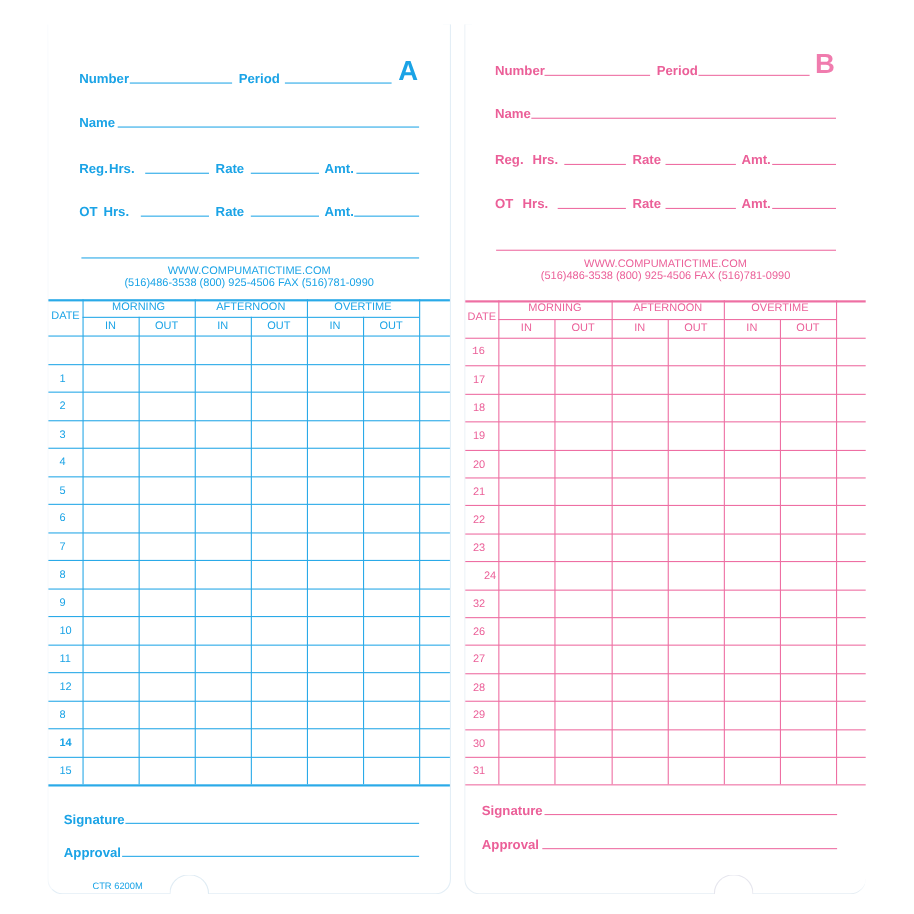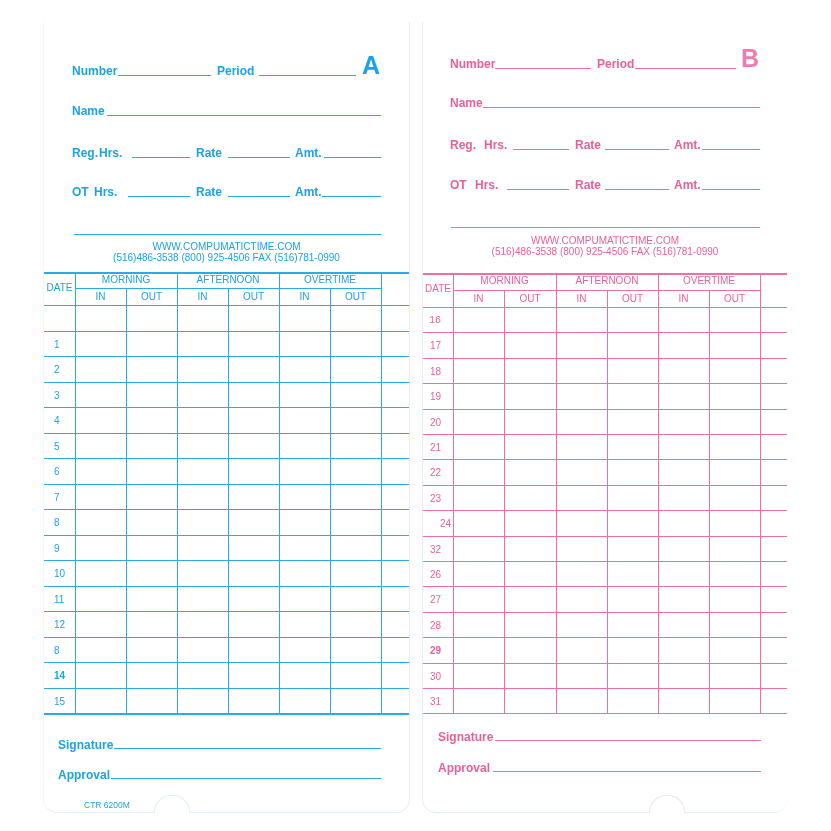--- a/index.html
+++ b/index.html
@@ -414,21 +414,21 @@
       <div class="cell" style="left:287px;width:50px;top:565px;height:24px;"></div>
       <div class="cell" style="left:338px;width:26px;top:565px;height:24px;"></div>
       <div class="day" style="left:7px;top:598px;">28</div>
       <div class="cell" style="left:31px;width:50px;top:591px;height:24px;"></div>
       <div class="cell" style="left:82px;width:51px;top:591px;height:24px;"></div>
       <div class="cell" style="left:134px;width:50px;top:591px;height:24px;"></div>
       <div class="cell" style="left:185px;width:50px;top:591px;height:24px;"></div>
       <div class="cell" style="left:236px;width:50px;top:591px;height:24px;"></div>
       <div class="cell" style="left:287px;width:50px;top:591px;height:24px;"></div>
       <div class="cell" style="left:338px;width:26px;top:591px;height:24px;"></div>
-      <div class="day" style="left:7px;top:623px;font-weight:bold;">29</div>
+      <div class="day" style="left:7px;top:623px;">29</div>
       <div class="cell" style="left:31px;width:50px;top:616px;height:24px;"></div>
       <div class="cell" style="left:82px;width:51px;top:616px;height:24px;"></div>
       <div class="cell" style="left:134px;width:50px;top:616px;height:24px;"></div>
       <div class="cell" style="left:185px;width:50px;top:616px;height:24px;"></div>
       <div class="cell" style="left:236px;width:50px;top:616px;height:24px;"></div>
       <div class="cell" style="left:287px;width:50px;top:616px;height:24px;"></div>
       <div class="cell" style="left:338px;width:26px;top:616px;height:24px;"></div>
       <div class="day" style="left:7px;top:649px;">30</div>
       <div class="cell" style="left:31px;width:50px;top:642px;height:24px;"></div>
       <div class="cell" style="left:82px;width:51px;top:642px;height:24px;"></div>

